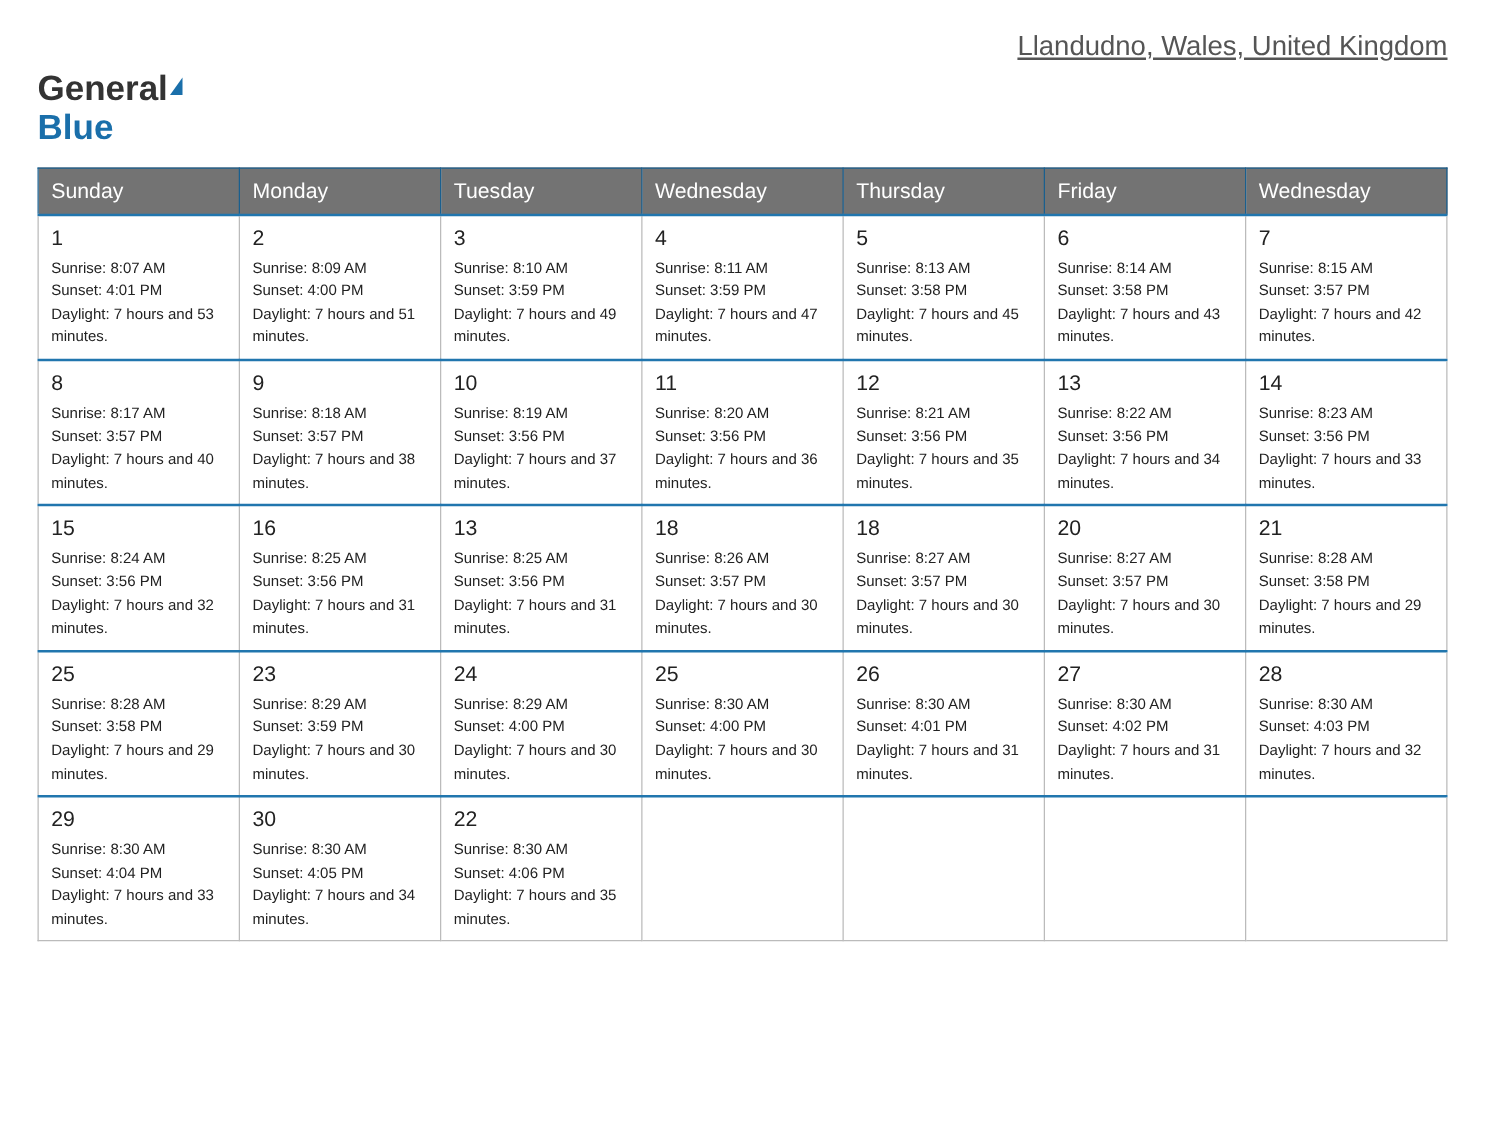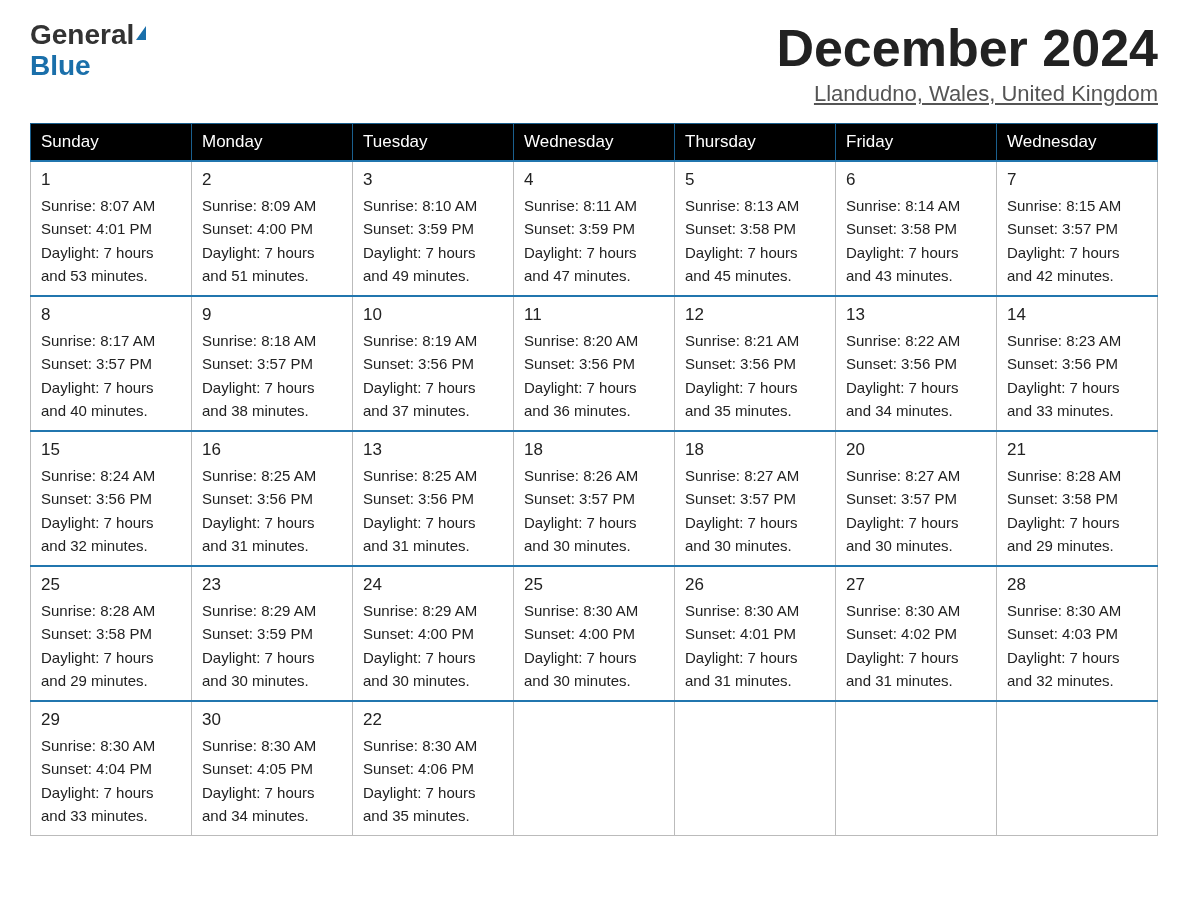--- a/index.html
+++ b/index.html
@@ -13,20 +13,21 @@
     .header {
       display: flex;
       justify-content: space-between;
       align-items: flex-start;
       margin-bottom: 16px;
     }
     .logo {
       display: flex;
       flex-direction: column;
       align-items: center;
+      margin-top: 36px;
     }
     .logo-text {
       font-size: 28px;
       font-weight: bold;
       color: #333;
       line-height: 1.1;
     }
     .logo-general { color: #333; }
     .logo-blue { color: #1a6faa; }
     .logo-triangle {
@@ -54,21 +55,21 @@
       color: #555;
       margin-top: 4px;
       text-decoration: underline;
     }
     .calendar {
       width: 100%;
       border-collapse: collapse;
       border: 1px solid #999;
     }
     .calendar th {
-      background-color: #000000;
+      background-color: #737373;
       color: #fff;
       font-size: 17px;
       font-weight: normal;
       padding: 8px 10px;
       text-align: left;
       border: 1px solid #1a5f8e;
     }
     .calendar td {
       vertical-align: top;
       padding: 8px 10px;
@@ -79,21 +80,21 @@
       color: #222;
       background: #fff;
     }
     .day-num {
       font-size: 17px;
       font-weight: normal;
       margin-bottom: 4px;
       display: block;
     }
     .day-info {
-      font-size: 15px;
+      font-size: 12px;
       line-height: 1.55;
       color: #222;
     }
     .calendar tr {
       border-bottom: 2px solid #2176ae;
     }
     .calendar tbody tr:last-child {
       border-bottom: 1px solid #999;
       margin-top: 32px;
     }
@@ -105,21 +106,20 @@
 <body>
 
 <div class="header">
   <div class="logo">
     <div class="logo-text">
       <span class="logo-general">General</span><span class="logo-triangle"></span><br>
       <span class="logo-blue">Blue</span>
     </div>
   </div>
   <div class="title-block">
-    <div class="month-title">December 2024</div>
     <div class="location">Llandudno, Wales, United Kingdom</div>
   </div>
 </div>
 
 <table class="calendar">
   <thead>
     <tr id="header-row">
     <th>Sunday</th>
         <th>Monday</th>
         <th>Tuesday</th>

